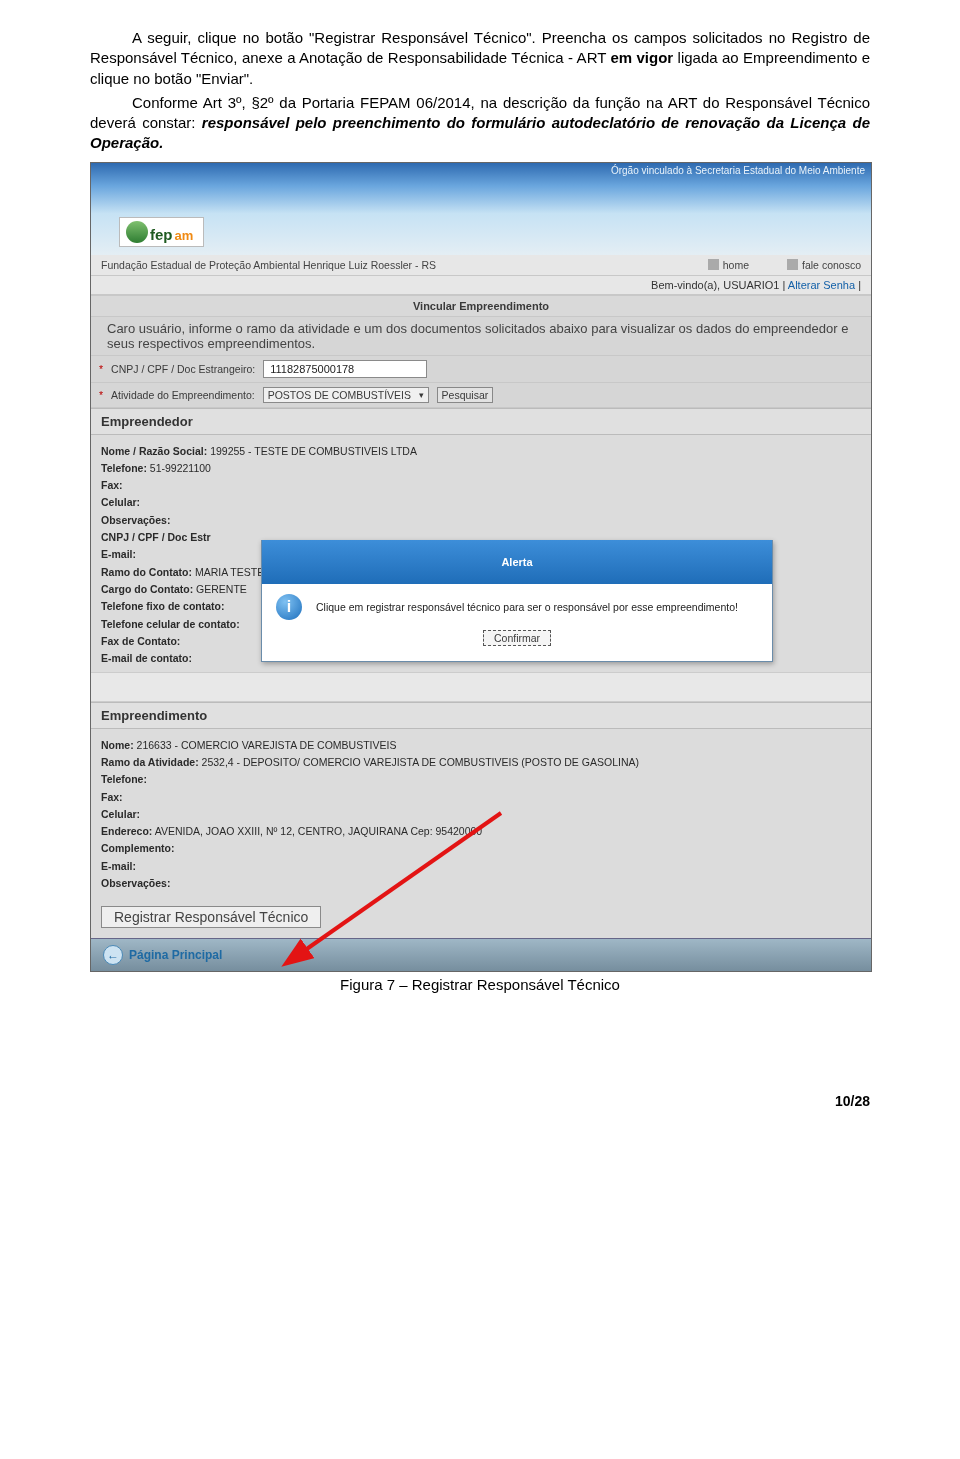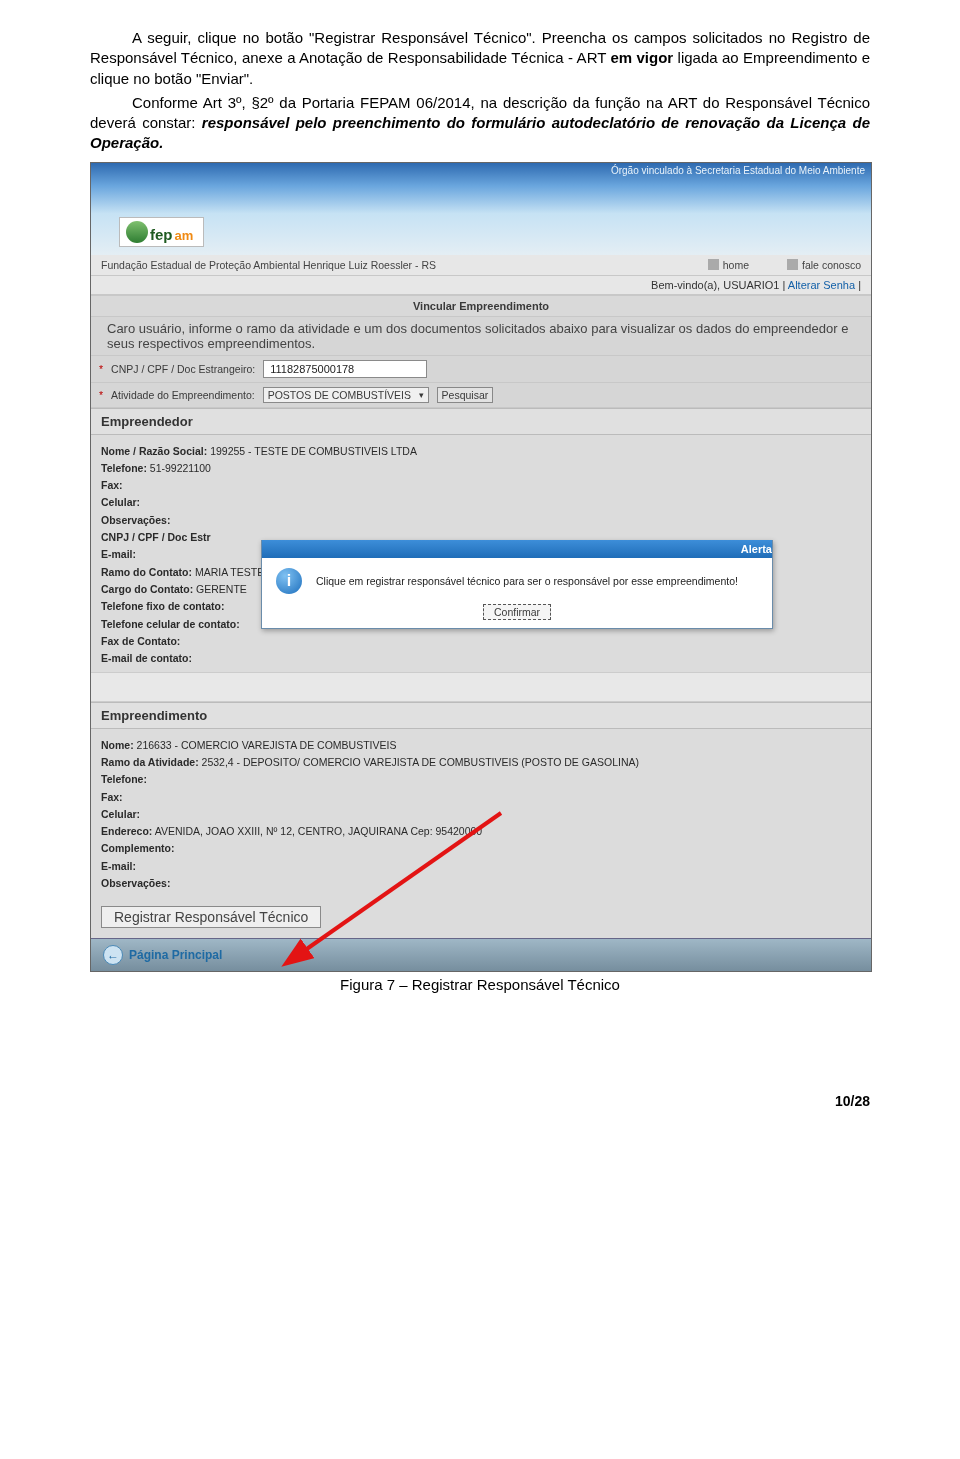--- a/index.html
+++ b/index.html
@@ -110,34 +110,34 @@
   .back-circle .arr { font-size:12px; color:#1e6aa3; }
 
   
   .alert-dialog {
     position:absolute; left:170px; top:377px; width:510px;
     background:#fff; border:1px solid #6a8caa; border-top:none;
     box-shadow:1px 2px 5px rgba(0,0,0,.3);
   }
   .alert-title {
     background:linear-gradient(#3d8ed9,#1f6db8);
-    color:#fff; font-weight:bold; text-align:right; font-size:11px;
-    padding:3px 0;
+    color:#fff; font-weight:bold; text-align:center; font-size:11px;
+    padding:16px 0;
   }
   .alert-body {
     display:flex; align-items:center; gap:14px; padding:10px 14px;
     font-size:10.5px; color:#222;
   }
   .info-icon {
     width:26px; height:26px; border-radius:50%;
     background:radial-gradient(circle at 35% 30%, #7fc1f2, #1d6fbd);
     color:#fff; font-weight:bold; font-size:16px; display:flex;
     align-items:center; justify-content:center;
   }
-  .alert-btn-row { text-align:center; padding:0 0 8px 0; }
+  .alert-btn-row { text-align:center; padding:0 0 15px 0; }
   .alert-btn {
     display:inline-block; border:1px dashed #555; padding:1px 10px;
     font-size:10.5px; background:#f5f5f5;
   }
 
   
   .red-arrow {
     position:absolute; pointer-events:none;
   }
 

